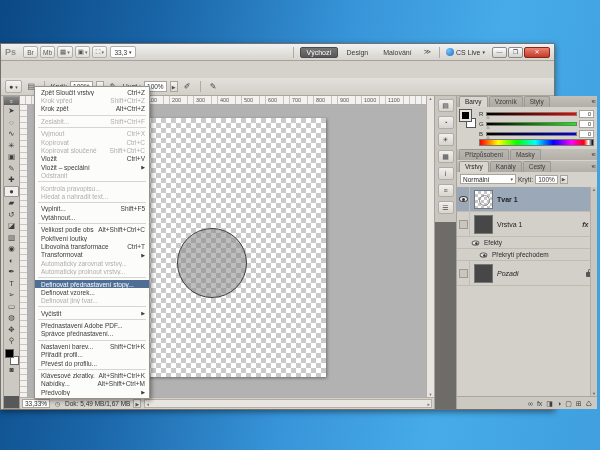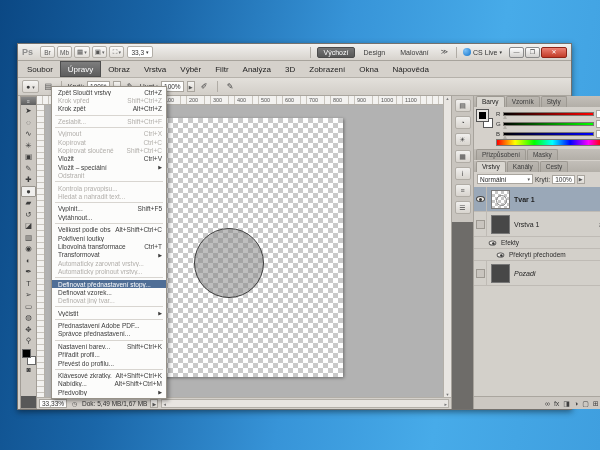--- a/index.html
+++ b/index.html
@@ -1,19 +1,19 @@
 <!DOCTYPE html>
 <html><head>
 <meta charset="utf-8">
 <style>
   html,body{margin:0;padding:0;}
   body{width:600px;height:450px;overflow:hidden;font-family:"Liberation Sans",sans-serif;position:relative;}
   *{box-sizing:border-box;}
   .desktop{position:absolute;inset:0;background:linear-gradient(100deg,#0b4884 0%,#1a66a8 25%,#3794d8 52%,#47abe9 75%,#3f9fdf 100%);}
-  .window{position:absolute;left:17px;top:43px;width:555px;height:367px;background:#d5d1cb;border:1px solid #74716d;box-shadow:0 2px 6px rgba(0,0,0,.45);}
+  .window{position:absolute;left:0;top:43px;width:555px;height:367px;background:#d5d1cb;border:1px solid #74716d;box-shadow:0 2px 6px rgba(0,0,0,.45);}
 
   
   .appbar{position:absolute;left:0;top:0;right:0;height:17px;background:linear-gradient(#f2f1ef,#d7d3cd);border-bottom:1px solid #a7a39c;display:flex;align-items:center;gap:3px;padding:0 4px;}
   .ps-logo{color:#8d8d8d;font-weight:bold;font-size:9px;letter-spacing:0;margin-right:4px;}
   .abtn{height:12px;min-width:15px;padding:0 2px;border:1px solid #b2aea7;background:linear-gradient(#fcfbfa,#e2dfda);font-size:6.5px;display:flex;align-items:center;justify-content:center;color:#555;border-radius:2px;}
   .abtn .dd{font-size:5px;margin-left:1px;color:#666;}
   .zoombox{height:12px;border:1px solid #b2aea7;background:#fff;font-size:6.5px;color:#333;display:flex;align-items:center;padding:0 3px;border-radius:2px;}
   .appbar .spacer{flex:1;}
   .ws{font-size:7px;padding:1px 6px;color:#3a3a3a;border:1px solid transparent;border-radius:2px;}
   .ws.active{background:linear-gradient(#757575,#585858);color:#fff;border-color:#4b4b4b;}
@@ -163,33 +163,20 @@
         <span>CS Live</span>
         <span class="dd" style="font-size:5px;">▾</span>
       </span>
       <span class="winbtns">
         <span class="winbtn">—</span>
         <span class="winbtn">❐</span>
         <span class="winbtn close">✕</span>
       </span>
     </div>
 
-    <div class="menubar" id="menubar">
-        <div class="mitem">Soubor</div>
-        <div class="mitem active">Úpravy</div>
-        <div class="mitem">Obraz</div>
-        <div class="mitem">Vrstva</div>
-        <div class="mitem">Výběr</div>
-        <div class="mitem">Filtr</div>
-        <div class="mitem">Analýza</div>
-        <div class="mitem">3D</div>
-        <div class="mitem">Zobrazení</div>
-        <div class="mitem">Okna</div>
-        <div class="mitem">Nápověda</div>
-      </div>
 
     <div class="optionsbar">
       <span class="opt-chip">
         <span>●</span>
         <span style="font-size:5px;color:#555;">▾</span>
       </span>
       <span class="opt-icon">▤</span>
       <span class="vsep"></span>
       <span>Krytí:</span>
       <span class="valbox">100%</span>

